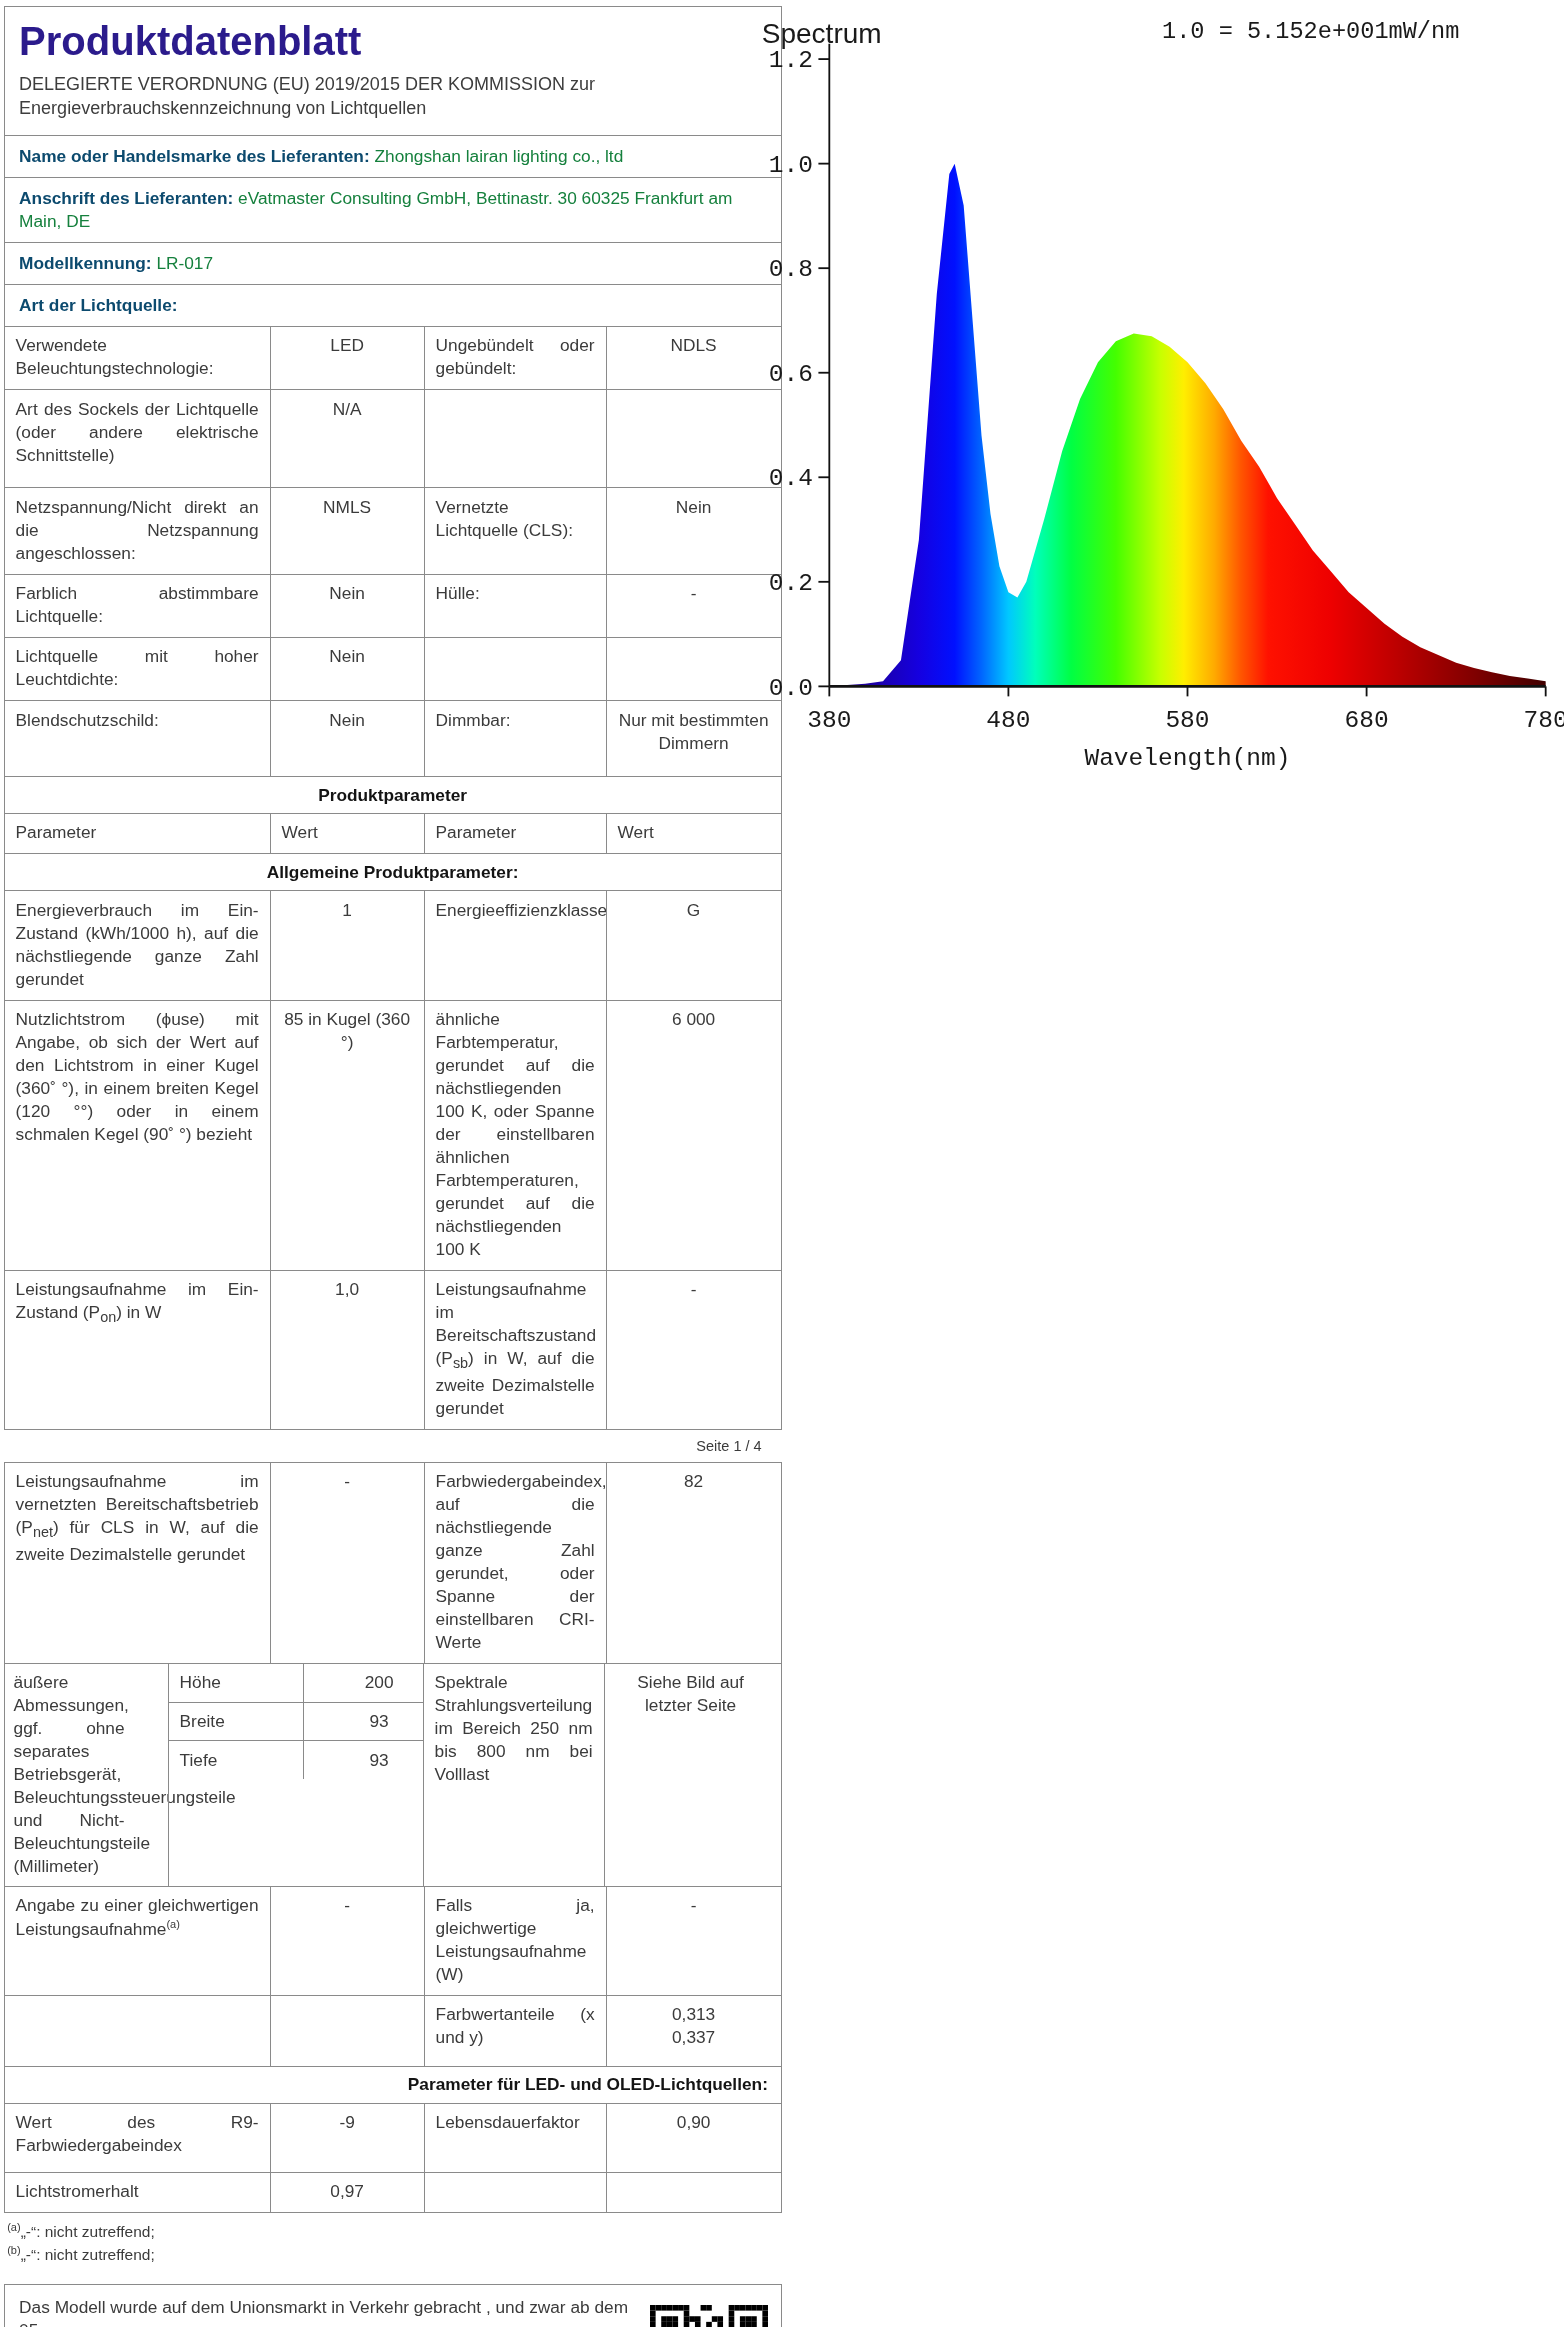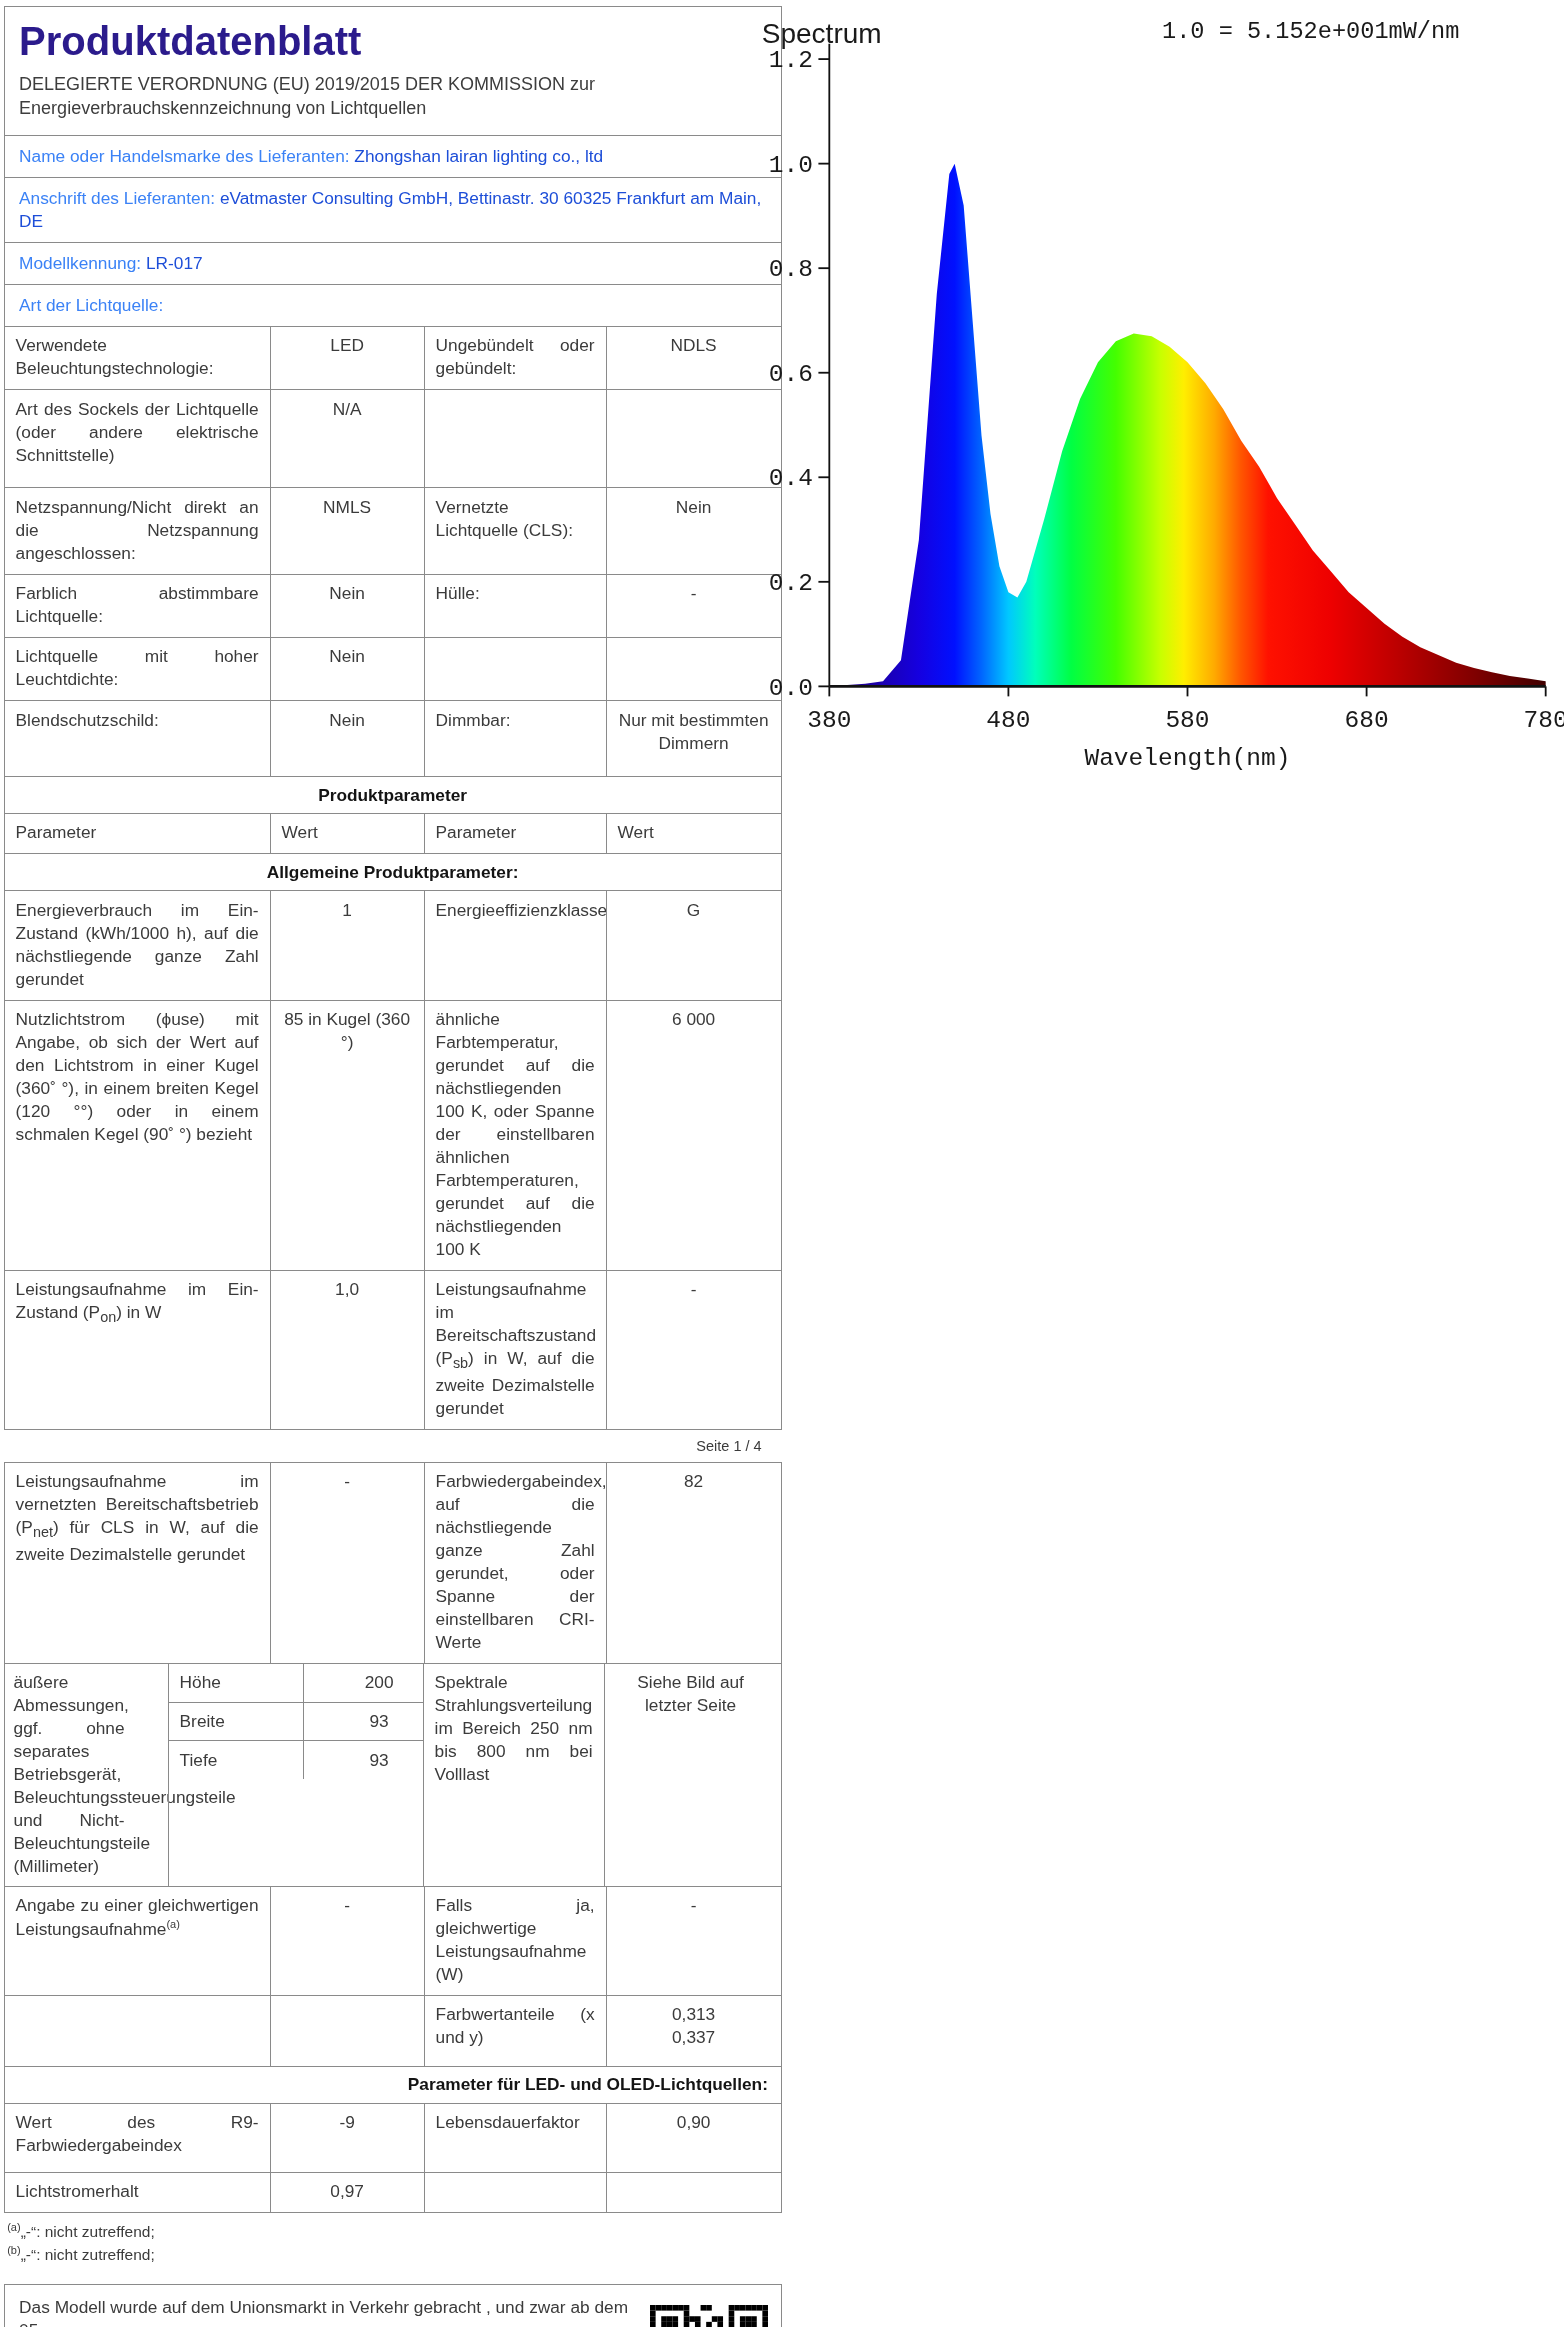--- a/index.html
+++ b/index.html
@@ -8,22 +8,22 @@
     position:relative; width:1565px; height:2327px;
     font-family:"Liberation Sans", sans-serif;
     color:#3b3b3b; font-size:17.3px; line-height:1.33;
   }
   .page { position:absolute; left:3.6px; top:5.5px; width:778px; }
   .box { border:1.8px solid #8a8a8a; background:#fff; }
   .title-block { padding:9px 14.5px 14.5px; }
   .doc-title { font-size:40px; font-weight:bold; color:#2b1b8c; line-height:1.25; }
   .doc-sub { margin-top:7.3px; font-size:18px; color:#3d3d3d; }
   .kv-row { border-top:1.8px solid #8a8a8a; padding:9px 14.5px; }
-  .kv-label { font-weight:normal; color:#3b82f6; }
-  .kv-value { color:#1d4ed8; }
+  .kv-label { font-weight:bold; color:#0c4a6e; }
+  .kv-value { color:#15803d; }
   .g4 { display:grid; grid-template-columns:265px 154px 182px 175px; }
   .g4 > div { border-top:1.8px solid #8a8a8a; border-left:1.8px solid #8a8a8a; padding:7.3px 11px 9px; }
   .g4 > div:nth-child(4n+1) { border-left:none; }
   .pcell { text-align:justify; }
   .vcell { text-align:center; }
   .fullrow { border-top:1.8px solid #8a8a8a; padding:6.4px 12.7px; }
   .center-bold { text-align:center; font-weight:bold; color:#141414; }
   .left-bold { font-weight:bold; color:#141414;text-align:right; }
   .page-note { text-align:right; padding:7.3px 20px 5.5px 0; font-size:14.5px; color:#3b3b3b; }
   

